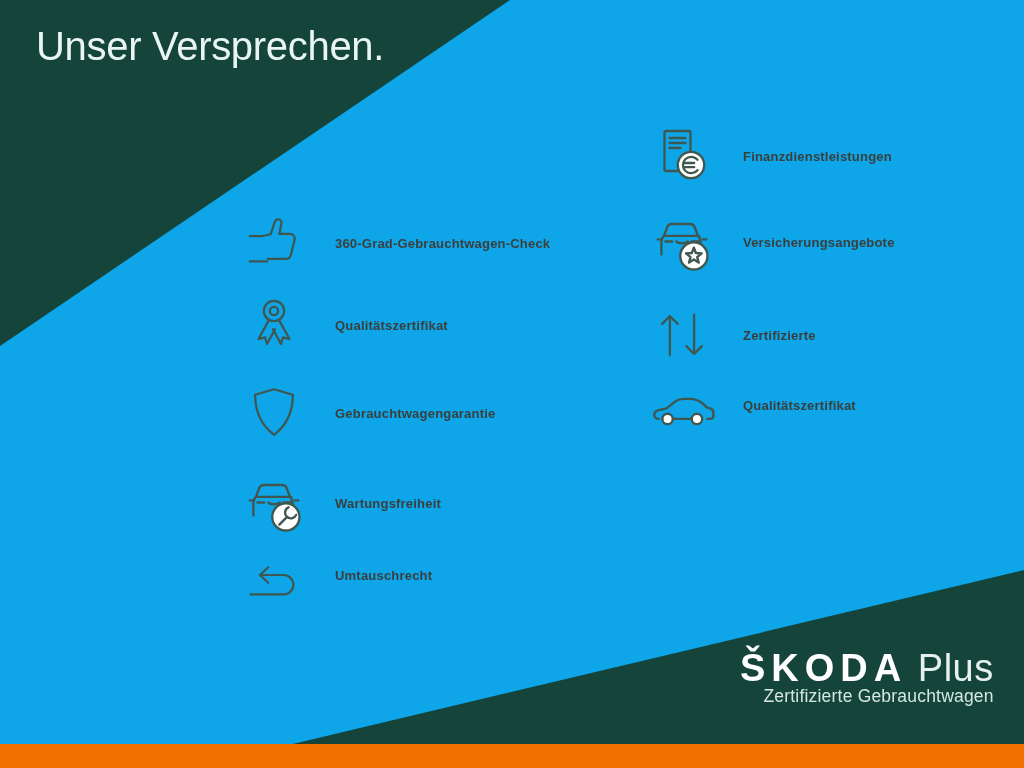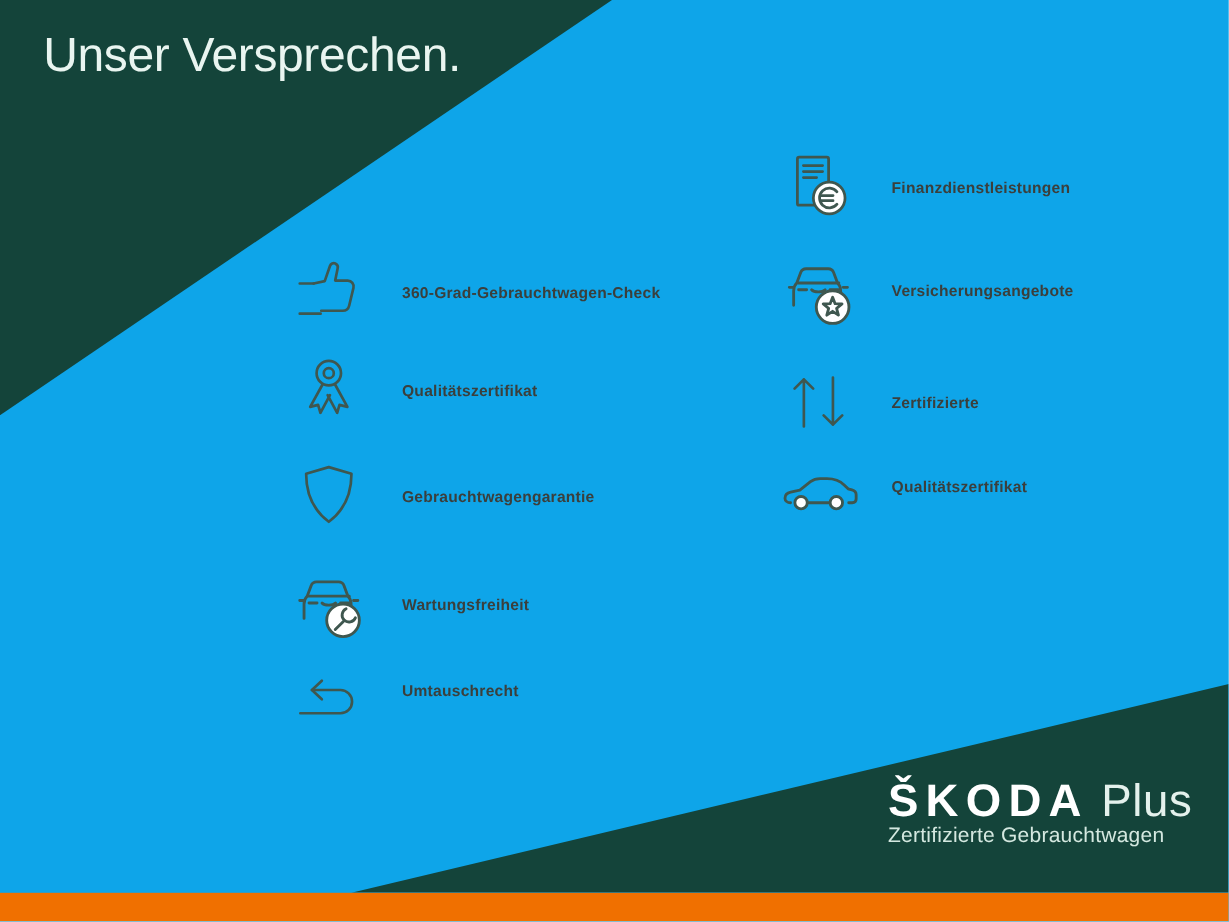--- a/index.html
+++ b/index.html
@@ -32,21 +32,21 @@
   
   .wedge-bottom {
     position:absolute; left:0; top:570px; width:1024px; height:174px;
     background:#14443a;
     clip-path:polygon(28.6% 100%, 100% 0, 100% 100%);
   }
   .logo { position:absolute; left:740px; top:82px; color:#fff; }
   .brand-line { font-size:38px; line-height:32px; white-space:nowrap; }
   .brand { font-weight:700; letter-spacing:6px; }
   .brand-suffix { font-weight:400; color:#e4f1ec; letter-spacing:0.5px; }
-  .tagline { font-size:17.5px; line-height:20px; color:#d4e8e0; margin-top:2px; letter-spacing:0.2px; white-space:nowrap; }
+  .tagline { font-size:17.5px; line-height:20px; color:#d4e8e0; margin-top:2px; letter-spacing:0.2px; white-space:nowrap;text-align:right; }
 
   
   .orange-bar { position:absolute; left:0; top:744px; width:1024px; height:24px; background:#f07000; }
 </style>
 </head>
 <body>
 
 <div class="slide">
 
   <div class="wedge-top">

